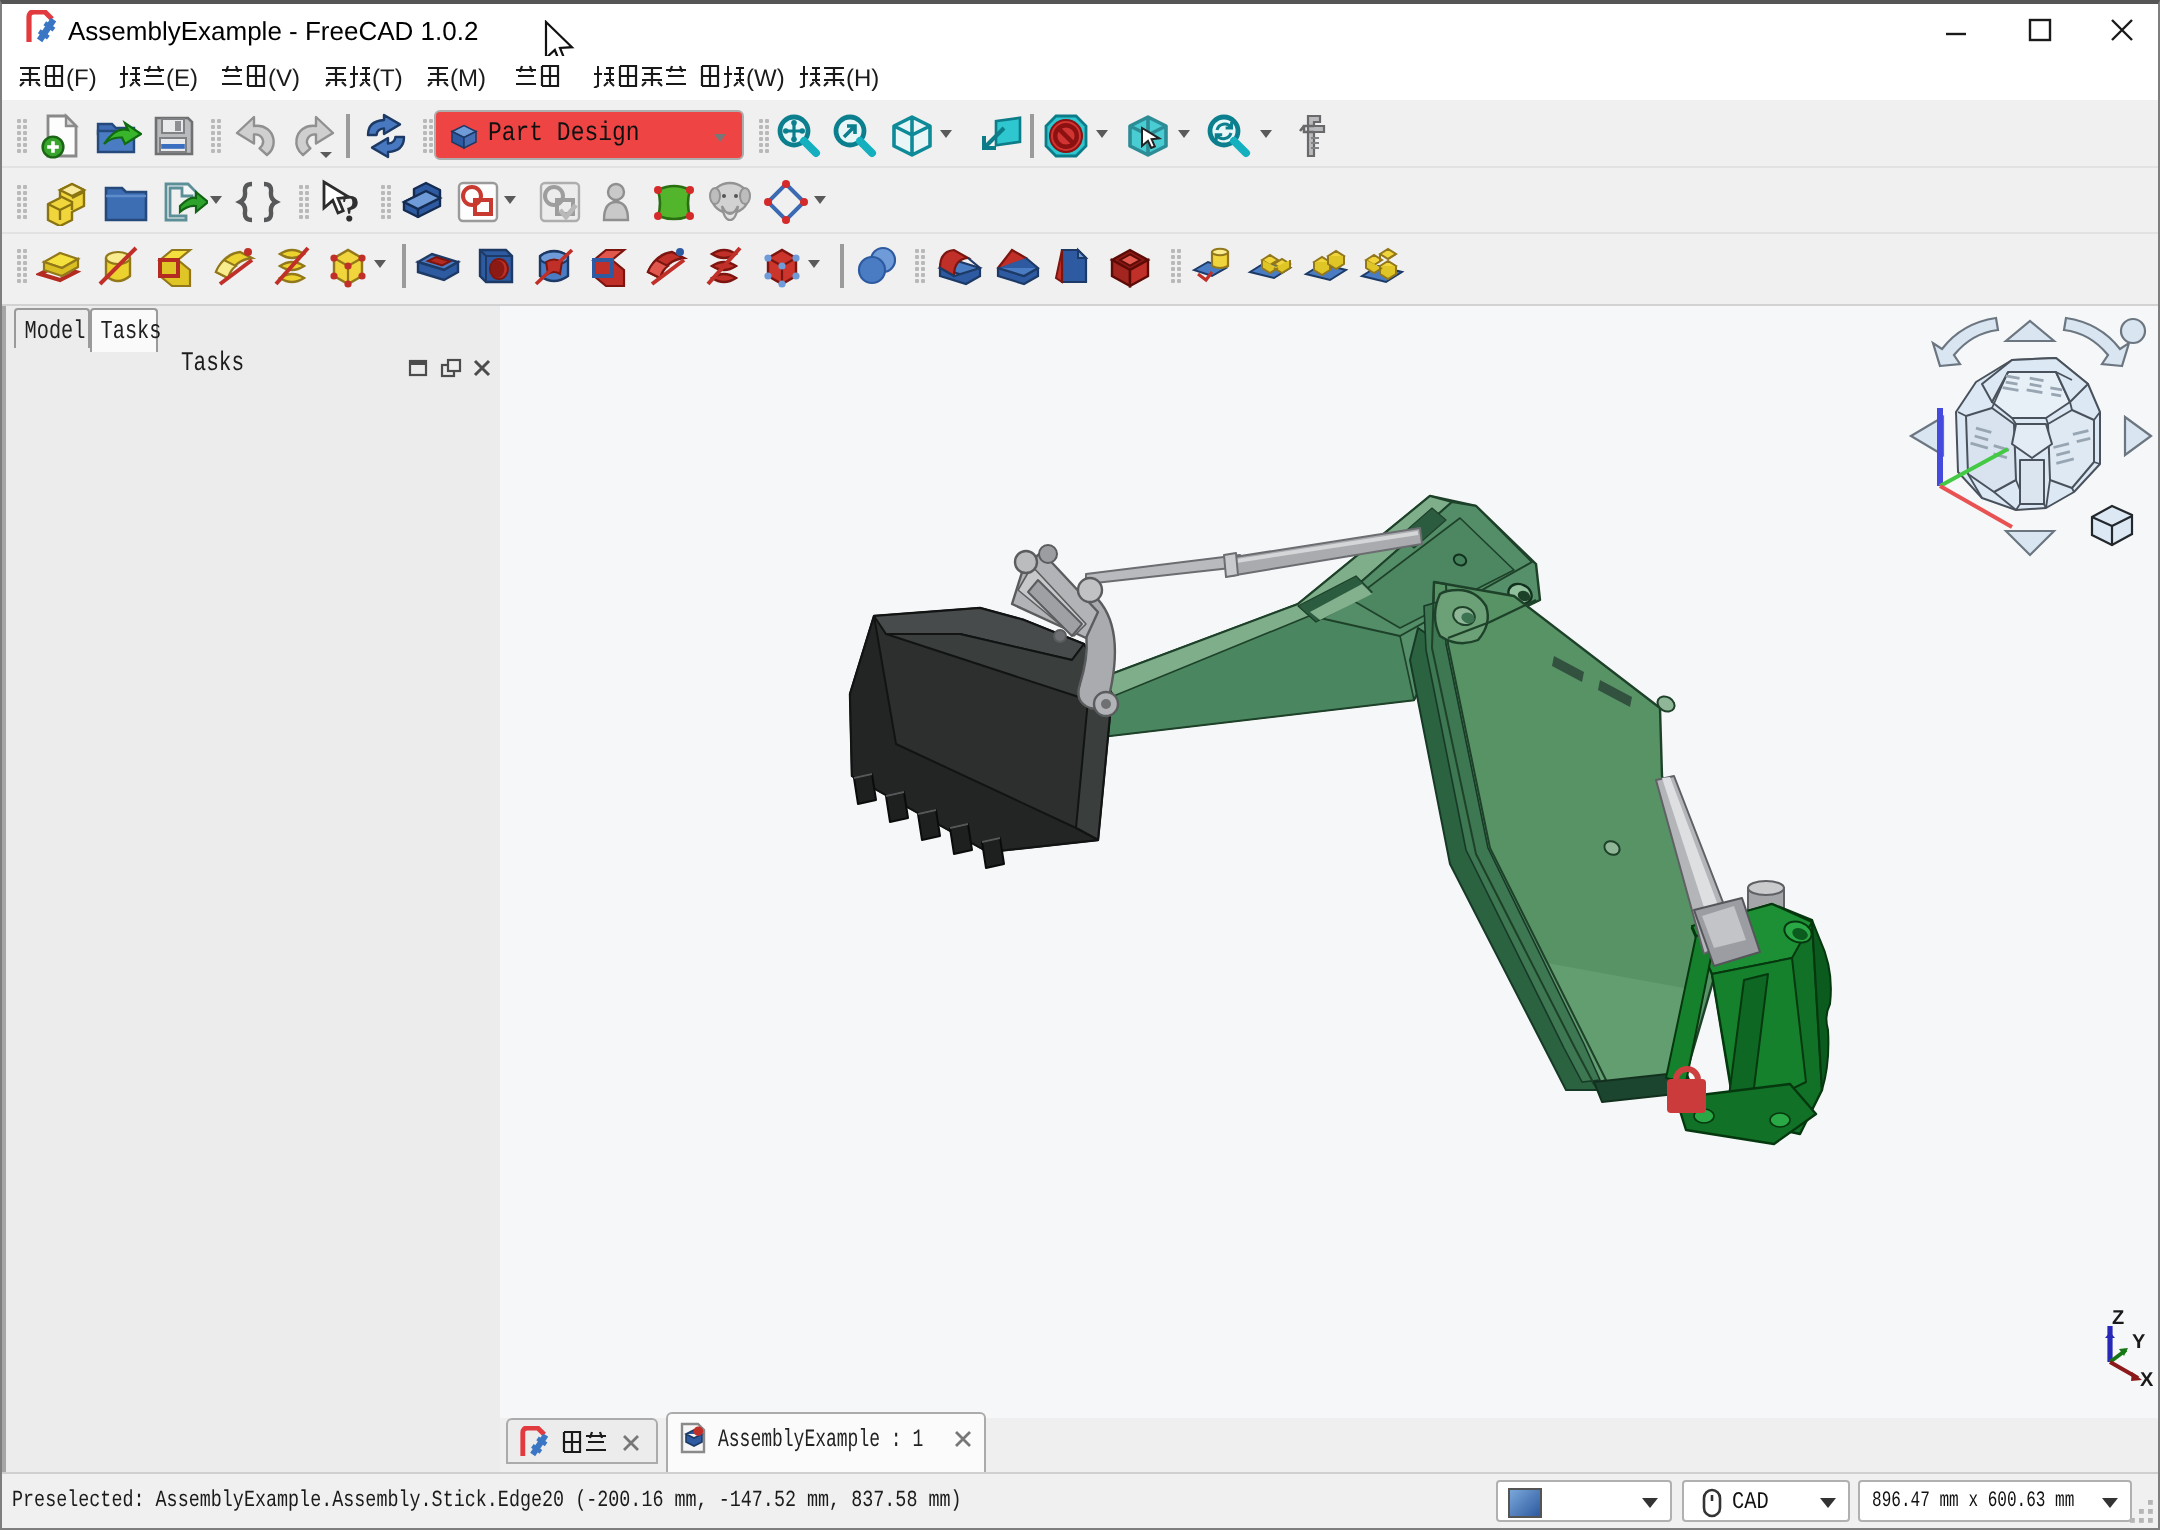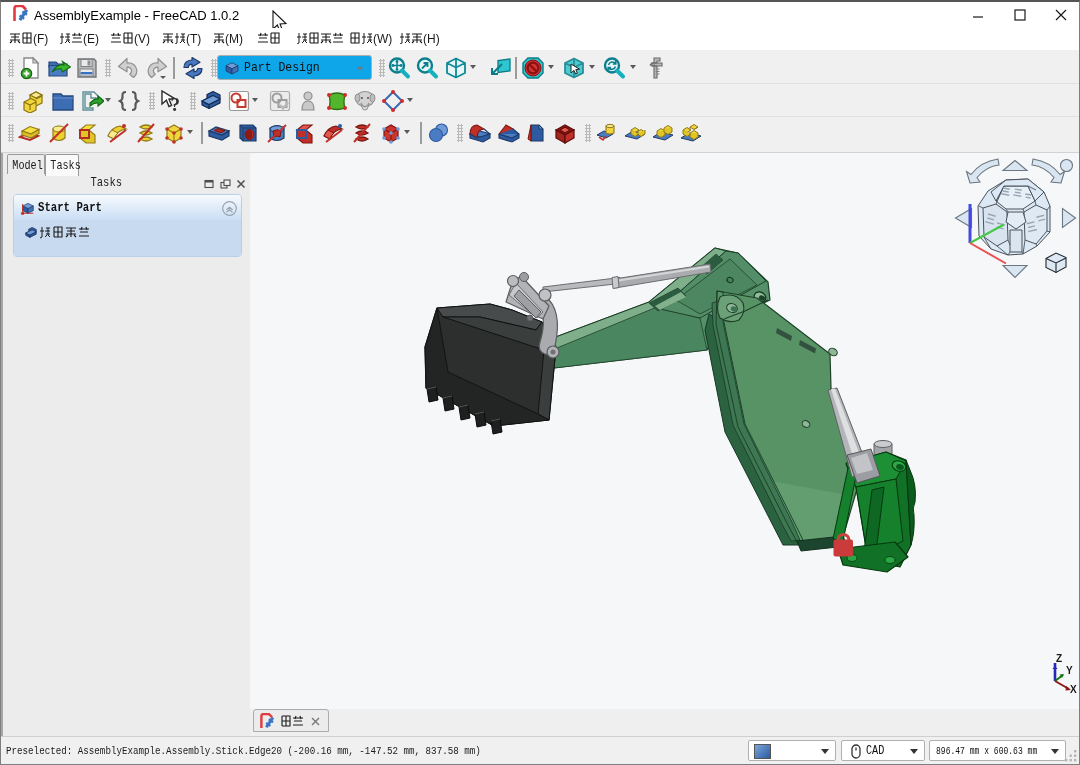--- a/index.html
+++ b/index.html
@@ -405,21 +405,21 @@
       </svg>
     <svg class="ticon" style="left:144px">
         <use href="#i-redo"></use>
       </svg>
     <div style="position:absolute;left:159px;top:24px;width:0;height:0;border-left:3px solid transparent;border-right:3px solid transparent;border-top:3.5px solid #5a5a5a;"></div>
     <div class="vsep" style="left:172px"></div>
     <svg class="ticon" style="left:180px">
         <use href="#i-refresh"></use>
       </svg>
     <div class="grip" style="left:210px"></div>
-    <div style="position:absolute;left:216px;top:3px;width:155px;height:25px;background:#0ea5e9;border:1px solid #adadad;border-radius:3px;box-sizing:border-box;">
+    <div style="position:absolute;left:216px;top:3px;width:155px;height:25px;background:#ef4444;border:1px solid #adadad;border-radius:3px;box-sizing:border-box;">
       <svg style="position:absolute;left:5px;top:3px" width="18" height="18" viewBox="0 0 24 24">
           <use href="#i-pdwb"></use>
         </svg>
       <span class="mono" style="position:absolute;left:26px;top:4px;font-size:13.5px;color:#111;transform:scaleX(0.85);transform-origin:0 0;white-space:nowrap;">Part Design</span>
       <div class="dd" style="right:8px;left:auto;top:11px;border-top-color:#777"></div>
     </div>
     <div class="grip" style="left:378px"></div>
     <svg class="ticon" style="left:386px">
         <use href="#i-zoomfit"></use>
       </svg>
@@ -575,43 +575,20 @@
     <div id="tab-model" class="dtab"><span>Model</span></div>
     <div id="tab-tasks" class="dtab"><span>Tasks</span></div>
     <div id="dock-title"><span>Tasks</span></div>
     <svg style="position:absolute;left:201px;top:26px" width="42" height="11" viewBox="0 0 42 11">
       <rect x="1" y="1.5" width="8" height="7" fill="none" stroke="#4c4c4c" stroke-width="1.1"></rect>
         <rect x="1" y="1.5" width="8" height="2" fill="#4c4c4c"></rect>
       <rect x="17" y="3.5" width="6" height="5.5" fill="none" stroke="#4c4c4c" stroke-width="1.1"></rect>
         <rect x="20" y="1" width="6" height="5.5" fill="#f0f0f0" stroke="#4c4c4c" stroke-width="1.1"></rect>
       <path d="M33.5,1.5 l7,7 M40.5,1.5 l-7,7" stroke="#4c4c4c" stroke-width="1.5"></path>
     </svg>
-    <div id="taskbox">
-      <div id="taskhead"></div>
-      <div id="taskbody"></div>
-      <svg style="position:absolute;left:6px;top:5px" width="16" height="16" viewBox="0 0 24 24">
-          <use href="#i-pdwb"></use>
-          <circle cx="4" cy="20" r="2.5" fill="#c03028"></circle>
-          <path d="M4,6 v14 M4,20 l16,0" stroke="#c03028" stroke-width="1.6"></path>
-        </svg>
-      <div class="mono" style="position:absolute;left:24px;top:5px;font-size:13px;font-weight:bold;color:#111;transform:scaleX(0.82);transform-origin:0 50%;white-space:nowrap;">Start Part</div>
-      <svg style="position:absolute;left:208px;top:6px" width="15" height="15" viewBox="0 0 15 15">
-          <circle cx="7.5" cy="7.5" r="6.8" fill="none" stroke="#9aa4b0" stroke-width="1.2"></circle>
-          <path d="M4.5,8.8 l3,-2.6 3,2.6 M4.5,11.3 l3,-2.6 3,2.6" fill="none" stroke="#9aa4b0" stroke-width="1.2"></path>
-        </svg>
-      <svg style="position:absolute;left:10px;top:31px" width="14" height="14" viewBox="0 0 24 24">
-          <use href="#i-pdbody"></use>
-        </svg>
-      <div style="position:absolute;left:25px;top:31px;font-size:13px;color:#111;"><svg class="cjk" width="52" height="13" viewBox="0 0 52 13">
-            <use href="#cjkD"></use>
-            <use href="#cjkB" x="13"></use>
-            <use href="#cjkA" x="26"></use>
-            <use href="#cjkC" x="39"></use>
-          </svg></div>
-    </div>
   </div>
   <div id="viewport">
   <svg width="829" height="583" viewBox="250 153 829 583">
 
     <g stroke-linejoin="round">
 
       <path d="M545,341 L649,302 L715,248 L738,253 L768,282 L770,300 L745,312 L723,320 L707,350 L554,368 Z" fill="#55906a" stroke="#1e4129" stroke-width="1.2"></path>
       <path d="M545,341 L649,302 L715,248 L726,251 L660,309 L553,352 Z" fill="#7fae8a" stroke="#1e4129" stroke-width="1"></path>
       <path d="M552,350 L657,307 L700,318 L707,350 L554,368 Z" fill="#4a8760" stroke="#1e4129" stroke-width="0.8"></path>
 
@@ -767,20 +744,31 @@
           </g>
         </svg>
       <svg class="cjk" style="position:absolute;left:26px;top:5px" width="24" height="12">
           <use href="#cjkB"></use>
           <use href="#cjkC" x="12"></use>
         </svg>
       <svg style="position:absolute;left:57px;top:7px" width="9" height="9" viewBox="0 0 9 9">
           <path d="M1,1 l7,7 M8,1 l-7,7" stroke="#777" stroke-width="1.4"></path>
         </svg>
     </div>
+    <div id="btab2" class="btab">
+      <svg style="position:absolute;left:6px;top:4px" width="13" height="16" viewBox="0 0 13 16">
+          <path d="M1,1 h8 l3,3 v11 h-11 z" fill="#f6f6f6" stroke="#8a8a8a" stroke-width="1.2"></path>
+          <path d="M3,6 l4,-2 4,2 -4,2 z M3,6 v4 l4,2 4,-2 v-4" fill="#2d5aa0" stroke="#1d3a66" stroke-width="0.8"></path>
+          <circle cx="9.2" cy="4.6" r="2.4" fill="#c03028"></circle>
+        </svg>
+      <span class="mono" style="position:absolute;left:25px;top:6px;font-size:12.5px;transform:scaleX(0.72);transform-origin:0 50%;white-space:nowrap;">AssemblyExample : 1</span>
+      <svg style="position:absolute;left:143px;top:8px" width="9" height="9" viewBox="0 0 9 9">
+          <path d="M1,1 l7,7 M8,1 l-7,7" stroke="#777" stroke-width="1.4"></path>
+        </svg>
+    </div>
   </div>
 </div>
 <div id="statusbar">
   <div id="status-text">Preselected: AssemblyExample.Assembly.Stick.Edge20 (-200.16 mm, -147.52 mm, 837.58 mm)</div>
   <div class="scombo" style="left:747px;width:88px;">
     <div style="position:absolute;left:5px;top:3px;width:15px;height:13px;background:linear-gradient(135deg,#7aa7d9,#2d5aa0);border:1px solid #555;"></div>
     <div class="arr"></div>
   </div>
   <div class="scombo" style="left:840px;width:84px;">
     <svg style="position:absolute;left:9px;top:3px" width="10" height="15" viewBox="0 0 10 15">

